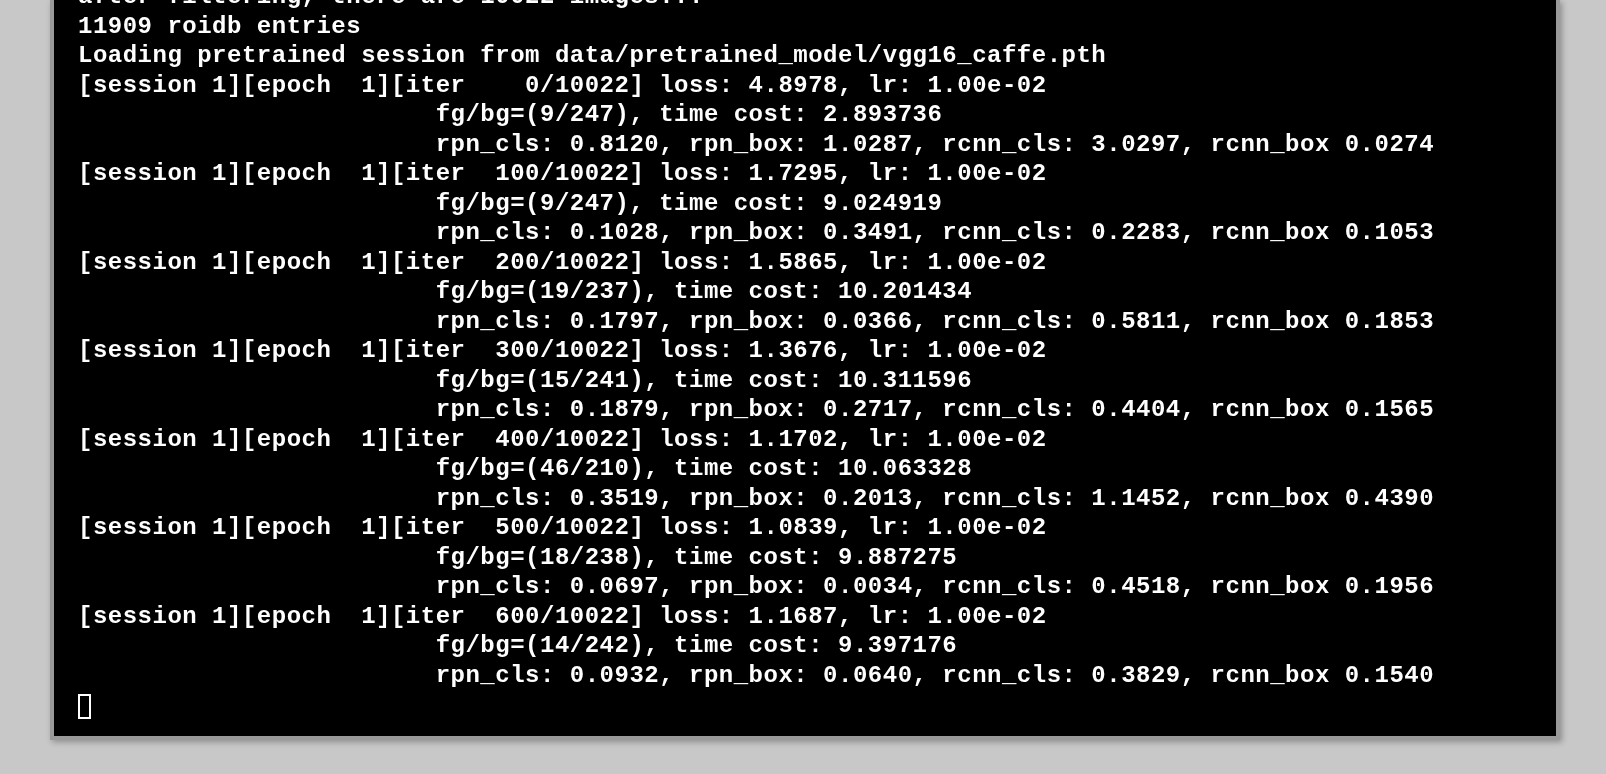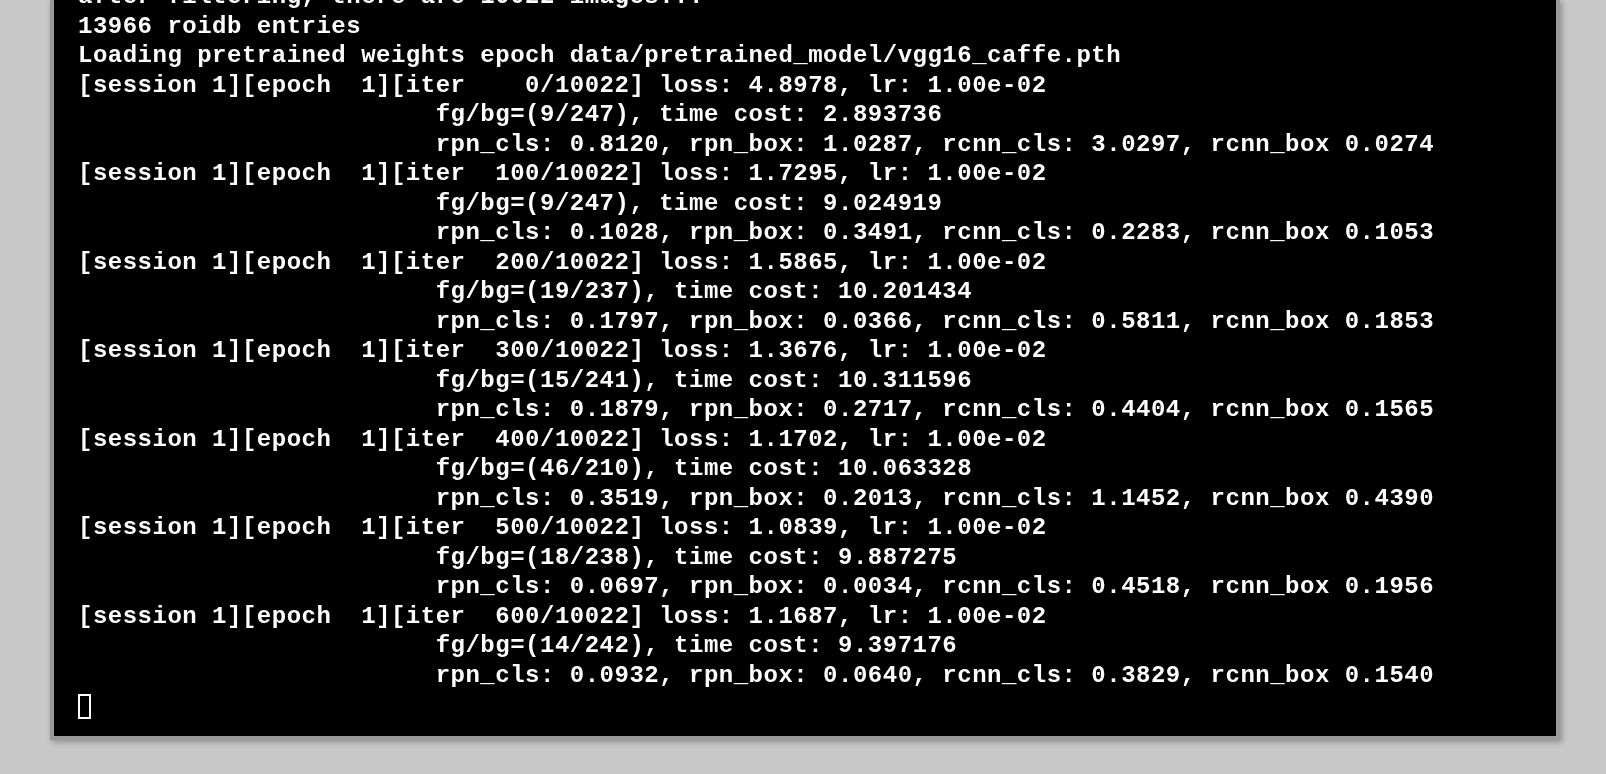--- a/index.html
+++ b/index.html
@@ -44,22 +44,22 @@
       border: 2px solid #fff;
       vertical-align: text-bottom;
       margin-top: 4px;
     }
   </style>
 </head>
 <body>
 
 <div class="terminal-frame">
   <div class="terminal"><span>after filtering, there are 10022 images...</span>
-<span>13966 roidb entries</span>
-<span>Loading pretrained weights epoch data/pretrained_model/vgg16_caffe.pth</span>
+<span>11909 roidb entries</span>
+<span>Loading pretrained session from data/pretrained_model/vgg16_caffe.pth</span>
 <span id="training-log">[session 1][epoch  1][iter    0/10022] loss: 4.8978, lr: 1.00e-02
 			fg/bg=(9/247), time cost: 2.893736
 			rpn_cls: 0.8120, rpn_box: 1.0287, rcnn_cls: 3.0297, rcnn_box 0.0274
 [session 1][epoch  1][iter  100/10022] loss: 1.7295, lr: 1.00e-02
 			fg/bg=(9/247), time cost: 9.024919
 			rpn_cls: 0.1028, rpn_box: 0.3491, rcnn_cls: 0.2283, rcnn_box 0.1053
 [session 1][epoch  1][iter  200/10022] loss: 1.5865, lr: 1.00e-02
 			fg/bg=(19/237), time cost: 10.201434
 			rpn_cls: 0.1797, rpn_box: 0.0366, rcnn_cls: 0.5811, rcnn_box 0.1853
 [session 1][epoch  1][iter  300/10022] loss: 1.3676, lr: 1.00e-02

